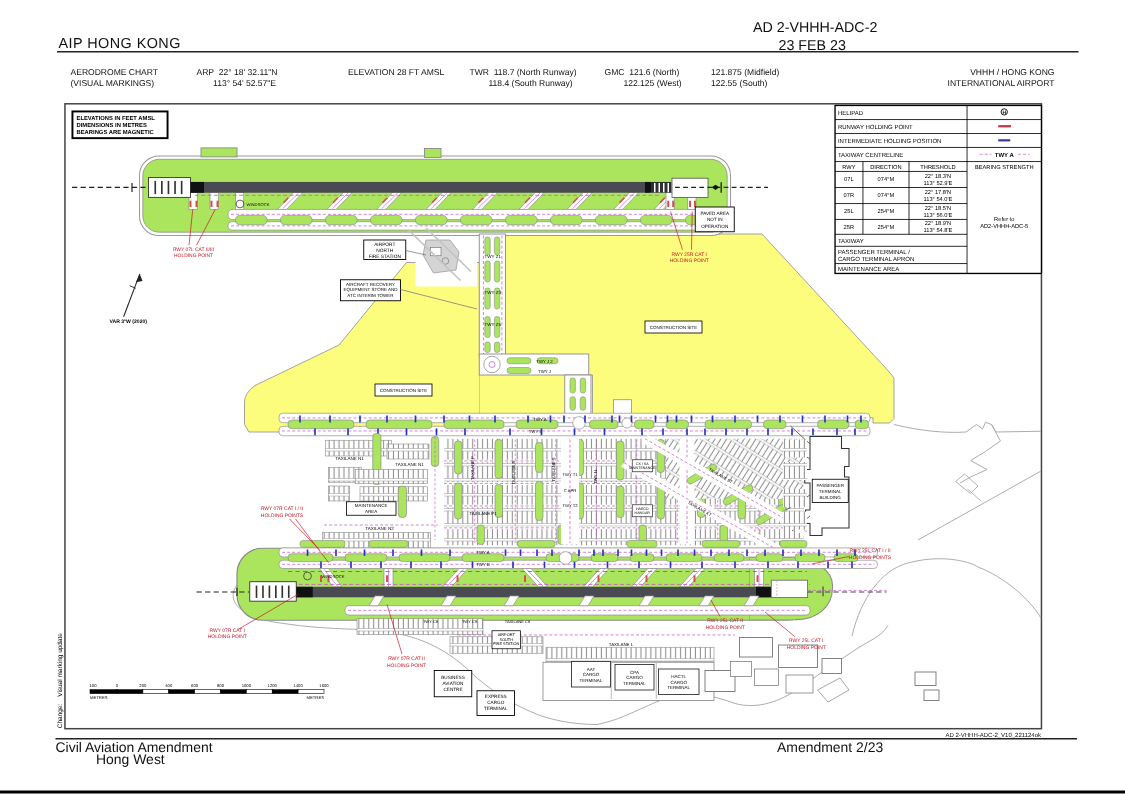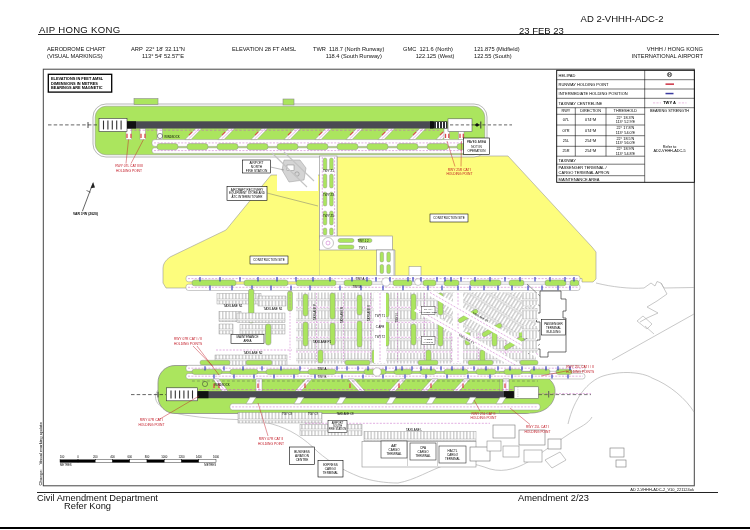--- a/index.html
+++ b/index.html
@@ -5,21 +5,21 @@
 html,body{margin:0;padding:0;width:750px;height:530px;background:#fff;font-family:"Liberation Sans",sans-serif;overflow:hidden}
 .abs{position:absolute}
 </style>
 </head>
 <body>
 
 <div class="abs" style="left:39px;top:24px;font-size:9.6px;color:#111;letter-spacing:0.3px">AIP HONG KONG</div>
 
 <div class="abs" style="left:38px;top:34px;width:681px;height:1px;background:#222"></div>
 
-<div class="abs" style="left:522px;top:13px;width:200px;font-size:9.5px;color:#111;text-align:center">AD 2-VHHH-ADC-2</div>
+<div class="abs" style="left:502px;top:13px;width:200px;font-size:9.5px;color:#111;text-align:left">AD 2-VHHH-ADC-2</div>
 
 <div class="abs" style="left:519px;top:24.5px;width:200px;font-size:9.5px;color:#111;text-align:left">23 FEB 23</div>
 
 <div class="abs" style="left:47px;top:46px;font-size:5.7px;color:#111;line-height:7px">AERODROME CHART<br>(VISUAL MARKINGS)</div>
 
 <div class="abs" style="left:131px;top:46px;font-size:5.7px;color:#111;line-height:7px">ARP&nbsp;&nbsp;22° 18' 32.11"N<br>&nbsp;&nbsp;&nbsp;&nbsp;&nbsp;&nbsp;&nbsp;113° 54' 52.57"E</div>
 
 <div class="abs" style="left:232px;top:46px;font-size:5.7px;color:#111">ELEVATION 28 FT AMSL</div>
 
 <div class="abs" style="left:313px;top:46px;font-size:5.7px;color:#111;line-height:7px">TWR&nbsp;&nbsp;118.7 (North Runway)<br>&nbsp;&nbsp;&nbsp;&nbsp;&nbsp;&nbsp;&nbsp;&nbsp;118.4 (South Runway)</div>
@@ -777,19 +777,19 @@
 <text x="558.6" y="169.3" font-size="4.0" text-anchor="start" fill="#000">PASSENGER TERMINAL /</text>
 <text x="558.6" y="174.3" font-size="4.0" text-anchor="start" fill="#000">CARGO TERMINAL APRON</text>
 <text x="558.6" y="180.5" font-size="4.0" text-anchor="start" fill="#000">MAINTENANCE AREA</text>
 </g>
 </svg>
 
 <div class="abs" style="left:494px;top:486.5px;width:200px;font-size:4px;color:#111;text-align:right">AD 2-VHHH-ADC-2_V10_221124ok</div>
 
 <div class="abs" style="left:37px;top:491.5px;width:681px;height:0.8px;background:#222"></div>
 
-<div class="abs" style="left:37px;top:492.5px;font-size:9.3px;color:#111">Civil Amendment Department</div>
-
-<div class="abs" style="left:64px;top:500.5px;font-size:9.3px;color:#111">Refer Kong</div>
+<div class="abs" style="left:37px;top:492.5px;font-size:9.3px;color:#111">Civil Aviation Amendment</div>
+
+<div class="abs" style="left:64px;top:500.5px;font-size:9.3px;color:#111">Hong West</div>
 
 <div class="abs" style="left:518px;top:492.5px;width:200px;font-size:9.3px;color:#111;">Amendment 2/23</div>
 
 <div class="abs" style="left:0;top:526.6px;width:750px;height:2.4px;background:#000"></div>
 
 </body></html>

